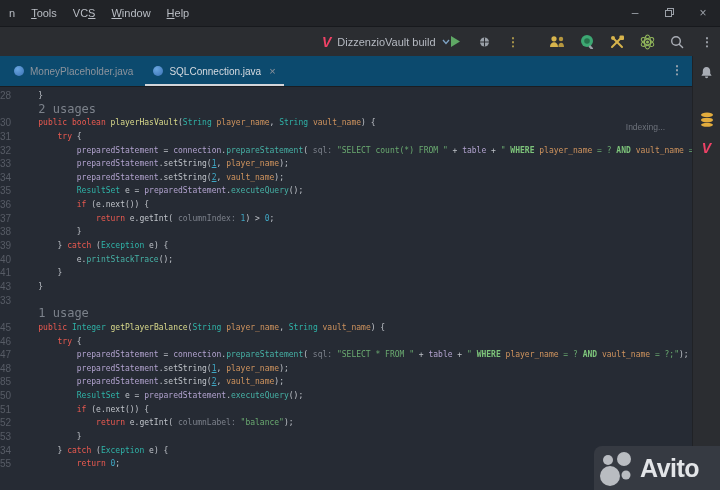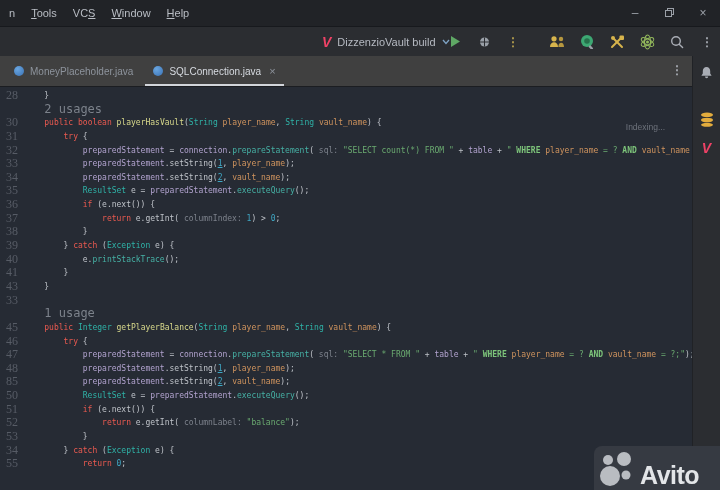--- a/index.html
+++ b/index.html
@@ -20,21 +20,21 @@
   .run-widget{position:absolute;left:322px;top:0;height:29px;display:flex;align-items:center;gap:6px;}
   .vlogo{color:#ee4266;font-weight:bold;font-style:italic;font-size:14px;line-height:14px;}
   .run-label{color:#b6bac2;font-size:11px;}
   .tb-left{position:absolute;left:446px;top:0;height:29px;display:flex;align-items:center;gap:11px;}
   .tb-right{position:absolute;left:548px;top:0;height:29px;display:flex;align-items:center;gap:12px;}
   .tbtn{display:inline-flex;align-items:center;justify-content:center;width:18px;height:18px;}
   .kebab{color:#a9adb5;font-size:12px;font-weight:bold;}
   .kebab.yellow{color:#b9a24e;}
 
   
-  .tabbar{position:absolute;top:56px;left:0;width:693px;height:30px;background:#404040;
+  .tabbar{position:absolute;top:56px;left:0;width:693px;height:30px;background:#0c4a6e;
           border-bottom:1px solid #1b1d21;display:flex;align-items:stretch;z-index:4;}
   .tabs{display:flex;align-items:stretch;padding-left:4px;}
   .tab{display:flex;align-items:center;gap:6px;padding:0 10px;position:relative;}
   .tab .tab-label{font-size:10px;color:#8d939c;}
   .tab.active .tab-label{color:#d6dae0;}
   .tab.active::after{content:"";position:absolute;left:2px;right:2px;bottom:0;height:2.5px;background:#d2d5da;}
   .ball{width:10px;height:10px;border-radius:50%;
         background:radial-gradient(circle at 35% 30%, #6aa6e0, #3a72b5);}
   .tab-close{color:#8d939c;font-size:11px;margin-left:2px;}
   .tabbar-kebab{position:absolute;right:10px;top:7px;}
@@ -45,40 +45,40 @@
   .stripe .sic{margin-top:9px;height:16px;display:flex;align-items:center;justify-content:center;}
   .stripe .db{margin-top:30px;}
   .stripe .vault{margin-top:13px;color:#ee4266;font-weight:bold;font-style:italic;font-size:14px;}
 
   
   .editor{position:absolute;top:87px;left:0;width:693px;height:403px;background:#262b34;overflow:hidden;}
   .indexing{position:absolute;top:3px;right:28px;color:#6e737c;font-size:8.5px;z-index:2;margin-top:32px;}
   .code-lines{position:absolute;top:2px;left:0;right:0;}
   .cl{display:flex;height:13.65px;line-height:13.65px;white-space:pre;
       font-family:"DejaVu Sans Mono",monospace;font-size:8px;}
-  .ln{flex:0 0 19px;padding-left:6px;color:#575c66;font-size:12px;font-family:Liberation Serif, serif;}
+  .ln{flex:0 0 19px;color:#575c66;font-size:10px;font-family:Liberation Sans, sans-serif;}
   .cd{flex:1;white-space:pre;overflow:hidden;}
   .tk-pln{color:#bfc3c9;}
   .tk-kw{color:#eb5a50;}
   .tk-cls{color:#2fb3a8;}
   .tk-mdecl{color:#d8d98b;}
   .tk-mcall{color:#46b1a5;}
   .tk-fld{color:#b2a3cf;}
   .tk-prm{color:#d0945e;}
   .tk-str{color:#6aaa70;}
   .tk-sqlkw{color:#7dc47a;font-weight:bold;}
   .tk-sqlid{color:#d0945e;}
   .tk-num{color:#3fa7c4;}
   .tk-numu{color:#3fa7c4;text-decoration:underline;}
   .tk-hint{color:#7d828c;}
   .tk-inlay{color:#7c828b;font-size:12px;}
 
   
   .watermark{position:absolute;right:0;bottom:0;width:126px;height:44px;background:#363a42;
-             border-radius:8px 0 0 0;display:flex;align-items:flex-end;z-index:7;}
+             border-radius:8px 0 0 0;display:flex;align-items:center;z-index:7;}
   .wm-text{color:#e3e5e8;font-size:25px;font-weight:bold;letter-spacing:-0.5px;margin-left:2px;}
 </style>
 </head>
 <body>
 
 <div class="app">
 
   <div class="menubar">
     <div class="menu-items" id="menu-items">
         <span class="menu-item"><span></span><u></u><span>n</span></span>

